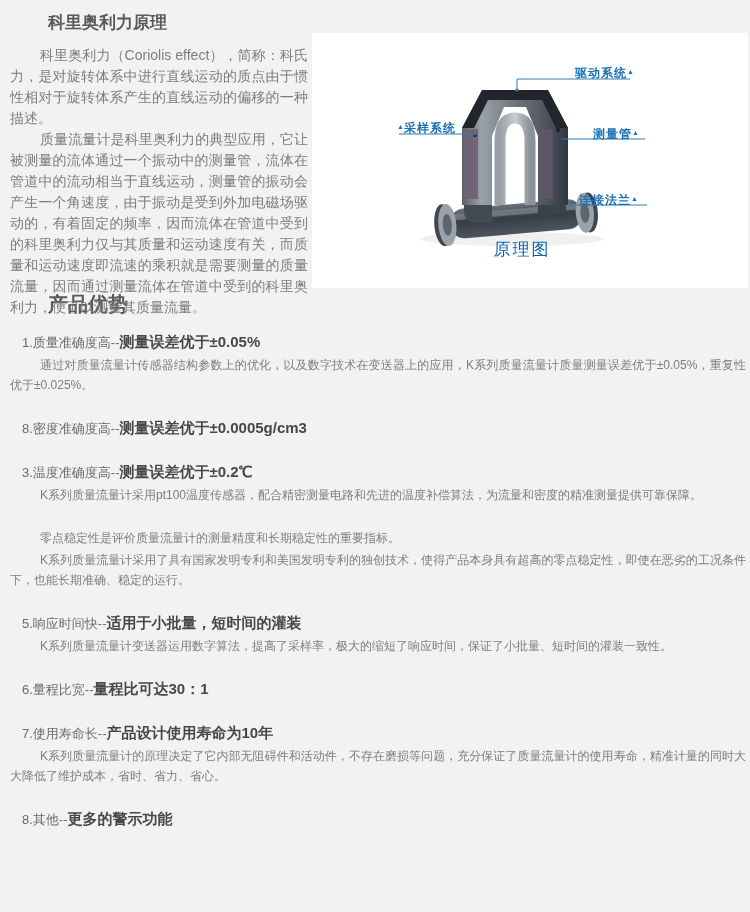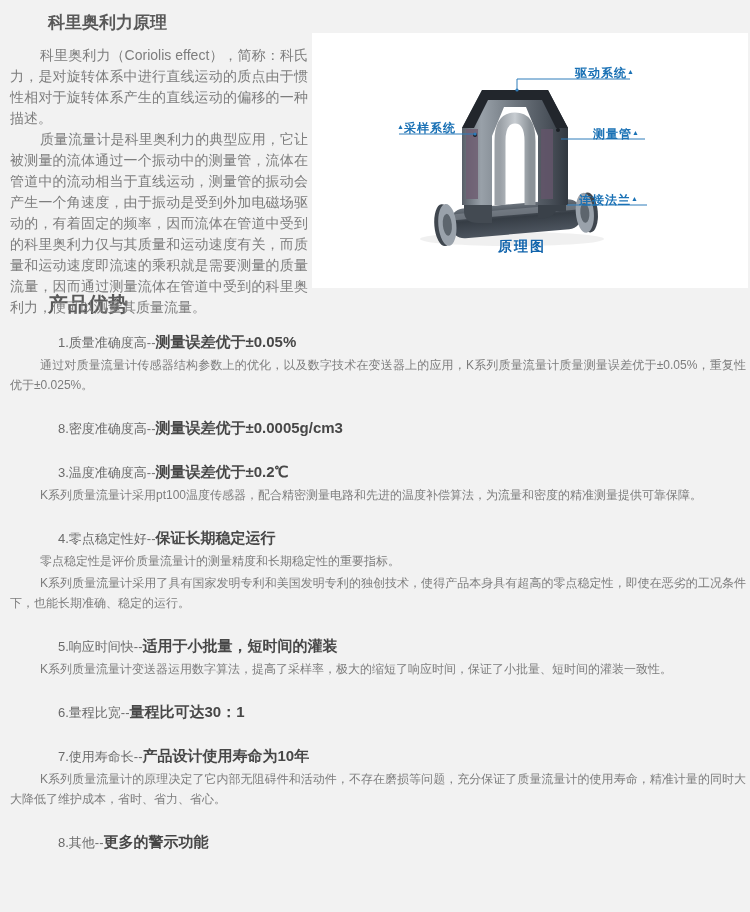--- a/index.html
+++ b/index.html
@@ -32,33 +32,33 @@
     position:absolute; color:#1a71b5; font-weight:bold;
     font-size:12px; letter-spacing:1px; white-space:nowrap; line-height:12px;
   }
   .dlabel .arr { font-size:7px; letter-spacing:0; position:relative; top:-3px; }
   .lbl-drive   { left:263px; top:34px; }
   .lbl-sampling{ left:85px;  top:89px; }
   .lbl-tube    { left:281px; top:95px; }
   .lbl-flange  { left:267px; top:161px; }
   .diagram-caption {
     position:absolute; left:128px; top:205px; width:164px;
-    text-align:center; color:#1164ac; font-weight:bold;
-    font-size:14px; letter-spacing:2px;
+    text-align:center; color:#1164ac; font-weight:normal;
+    font-size:17px; letter-spacing:2px;
   }
 
   
   .adv-section { padding:0 4px 0 10px; }
   .adv-title {
     font-size:20px; font-weight:bold; color:#595959;
     margin:3px 0 0 38px; line-height:18px;
   }
   .adv-items { margin-top:19px; }
   .adv-item { margin-bottom:23px; }
-  .adv-head { margin-left:48px; line-height:20px; }
+  .adv-head { margin-left:12px; line-height:20px; }
   .adv-prefix { font-size:13px; color:#6b6b6b; }
   .adv-strong { font-size:15px; color:#474747; font-weight:bold; }
   .adv-para {
     margin:2px 0 0 0; font-size:12px; color:#7d7d7d;
     line-height:20px; text-indent:30px; text-align:justify;
   }
 </style>
 </head>
 <body>
 
@@ -152,21 +152,20 @@
     <div class="adv-item">
       <div class="adv-head"><span class="adv-prefix">8.密度准确度高--</span><span class="adv-strong">测量误差优于±0.0005g/cm3</span></div>
     </div>
 
     <div class="adv-item">
       <div class="adv-head"><span class="adv-prefix">3.温度准确度高--</span><span class="adv-strong">测量误差优于±0.2℃</span></div>
       <p class="adv-para">K系列质量流量计采用pt100温度传感器，配合精密测量电路和先进的温度补偿算法，为流量和密度的精准测量提供可靠保障。</p>
     </div>
 
     <div class="adv-item">
-      <div class="adv-head"><span class="adv-prefix">4.零点稳定性好--</span><span class="adv-strong">保证长期稳定运行</span></div>
       <p class="adv-para">零点稳定性是评价质量流量计的测量精度和长期稳定性的重要指标。</p>
       <p class="adv-para">K系列质量流量计采用了具有国家发明专利和美国发明专利的独创技术，使得产品本身具有超高的零点稳定性，即使在恶劣的工况条件下，也能长期准确、稳定的运行。</p>
     </div>
 
     <div class="adv-item">
       <div class="adv-head"><span class="adv-prefix">5.响应时间快--</span><span class="adv-strong">适用于小批量，短时间的灌装</span></div>
       <p class="adv-para">K系列质量流量计变送器运用数字算法，提高了采样率，极大的缩短了响应时间，保证了小批量、短时间的灌装一致性。</p>
     </div>
 
     <div class="adv-item">

